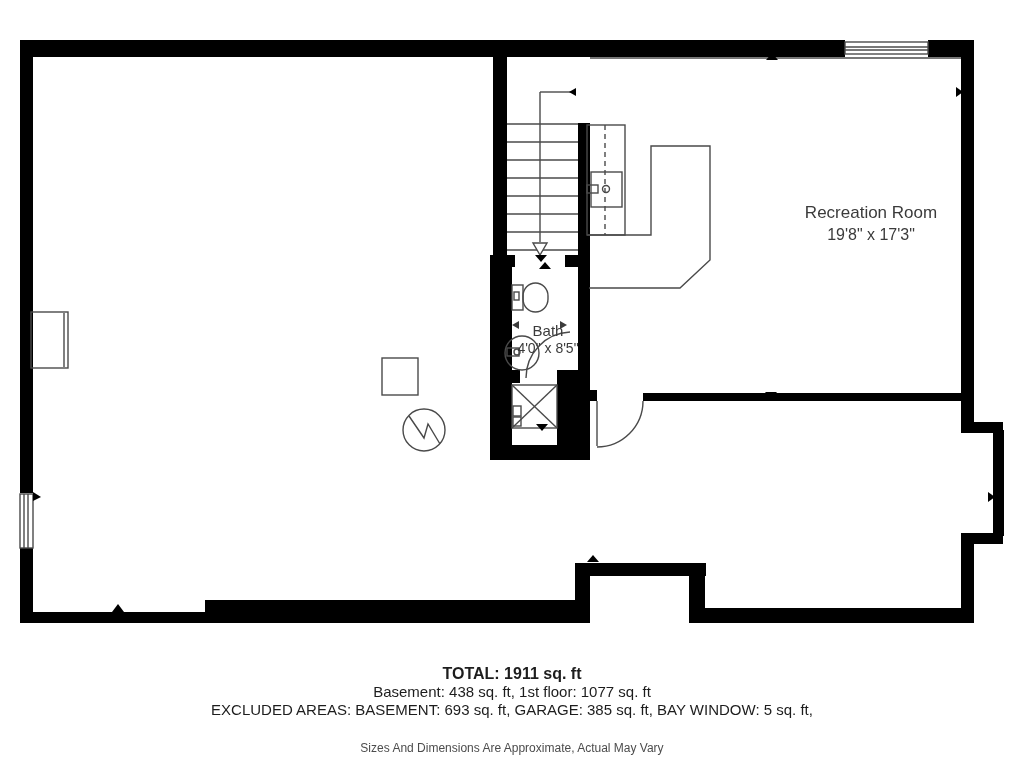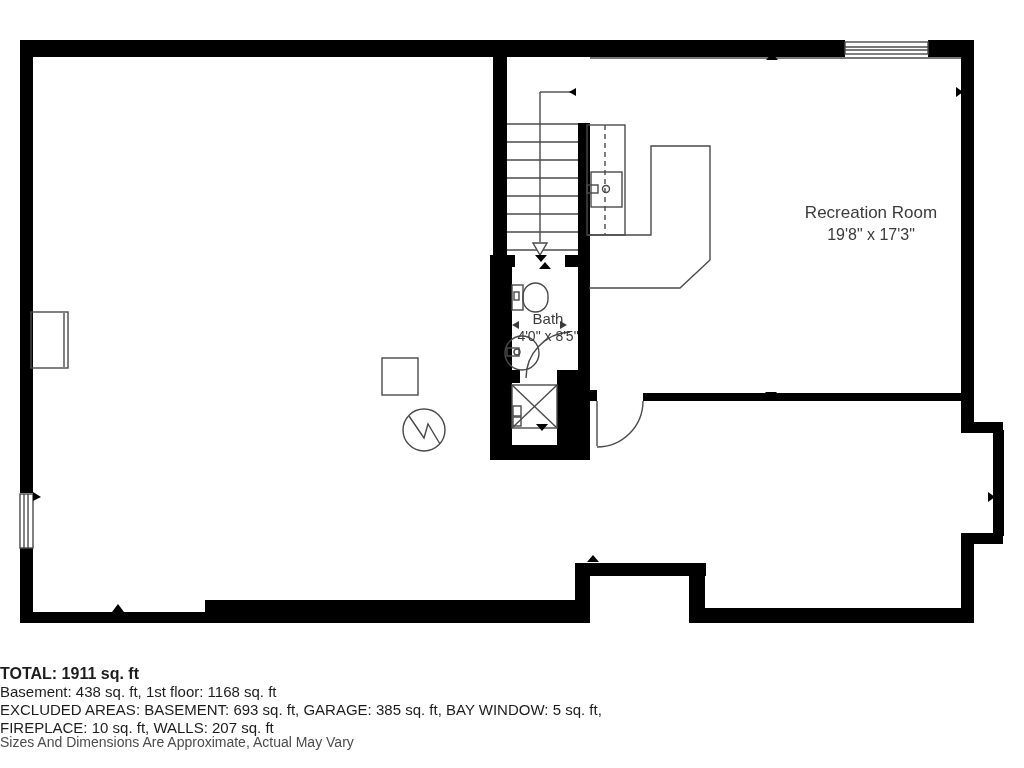--- a/index.html
+++ b/index.html
@@ -7,29 +7,29 @@
     position:relative;width:1024px;height:768px;background:#ffffff;
     font-family:"Liberation Sans","DejaVu Sans",sans-serif;overflow:hidden;
   }
   #plan-svg{position:absolute;left:0;top:0;}
   .room-label{
     position:absolute;transform:translateX(-50%);text-align:center;
     color:#3b3b3b;line-height:22px;white-space:nowrap;
   }
   .room-name{font-size:17px;display:block;}
   .room-dims{font-size:16px;display:block;}
-  .room-label.small .room-name{font-size:15px;line-height:18px;}
+  .room-label.small .room-name{font-size:15px;line-height:18px;margin-top:12px;}
   .room-label.small .room-dims{font-size:14px;line-height:17px;}
   #footer{
-    position:absolute;left:0;top:664px;width:1024px;
+    position:absolute;left:0;top:664px;width:1024px;text-align:center;
     color:#1d1d1d;
   }
   #footer .total{font-size:16px;font-weight:bold;line-height:19px;}
   #footer .area-line{font-size:15px;line-height:18px;}
-  #footer .disclaimer{font-size:14px;color:#4c4c4c;margin-top:0;line-height:11px;}
+  #footer .disclaimer{font-size:12px;color:#4c4c4c;margin-top:24px;line-height:11px;}
 </style>
 </head>
 <body>
 
 <div id="canvas">
 
   <svg id="plan-svg" width="1024" height="768" viewBox="0 0 1024 768">
 
     <g fill="#000">
       <rect x="20" y="40" width="825" height="17"></rect>
@@ -179,19 +179,18 @@
     <span class="room-dims">19'8" x 17'3"</span>
   </div>
 
   <div class="room-label small" style="left:548px;top:310px;">
     <span class="room-name">Bath</span>
     <span class="room-dims">4'0" x 8'5"</span>
   </div>
 
   <div id="footer">
     <div class="total">TOTAL: 1911 sq. ft</div>
-    <div class="area-line">Basement: 438 sq. ft, 1st floor: 1168 sq. ft</div>
+    <div class="area-line">Basement: 438 sq. ft, 1st floor: 1077 sq. ft</div>
     <div class="area-line">EXCLUDED AREAS: BASEMENT: 693 sq. ft, GARAGE: 385 sq. ft, BAY WINDOW: 5 sq. ft,</div>
-    <div class="area-line">FIREPLACE: 10 sq. ft, WALLS: 207 sq. ft</div>
     <div class="disclaimer">Sizes And Dimensions Are Approximate, Actual May Vary</div>
   </div>
 
 </div>
 
 </body></html>

